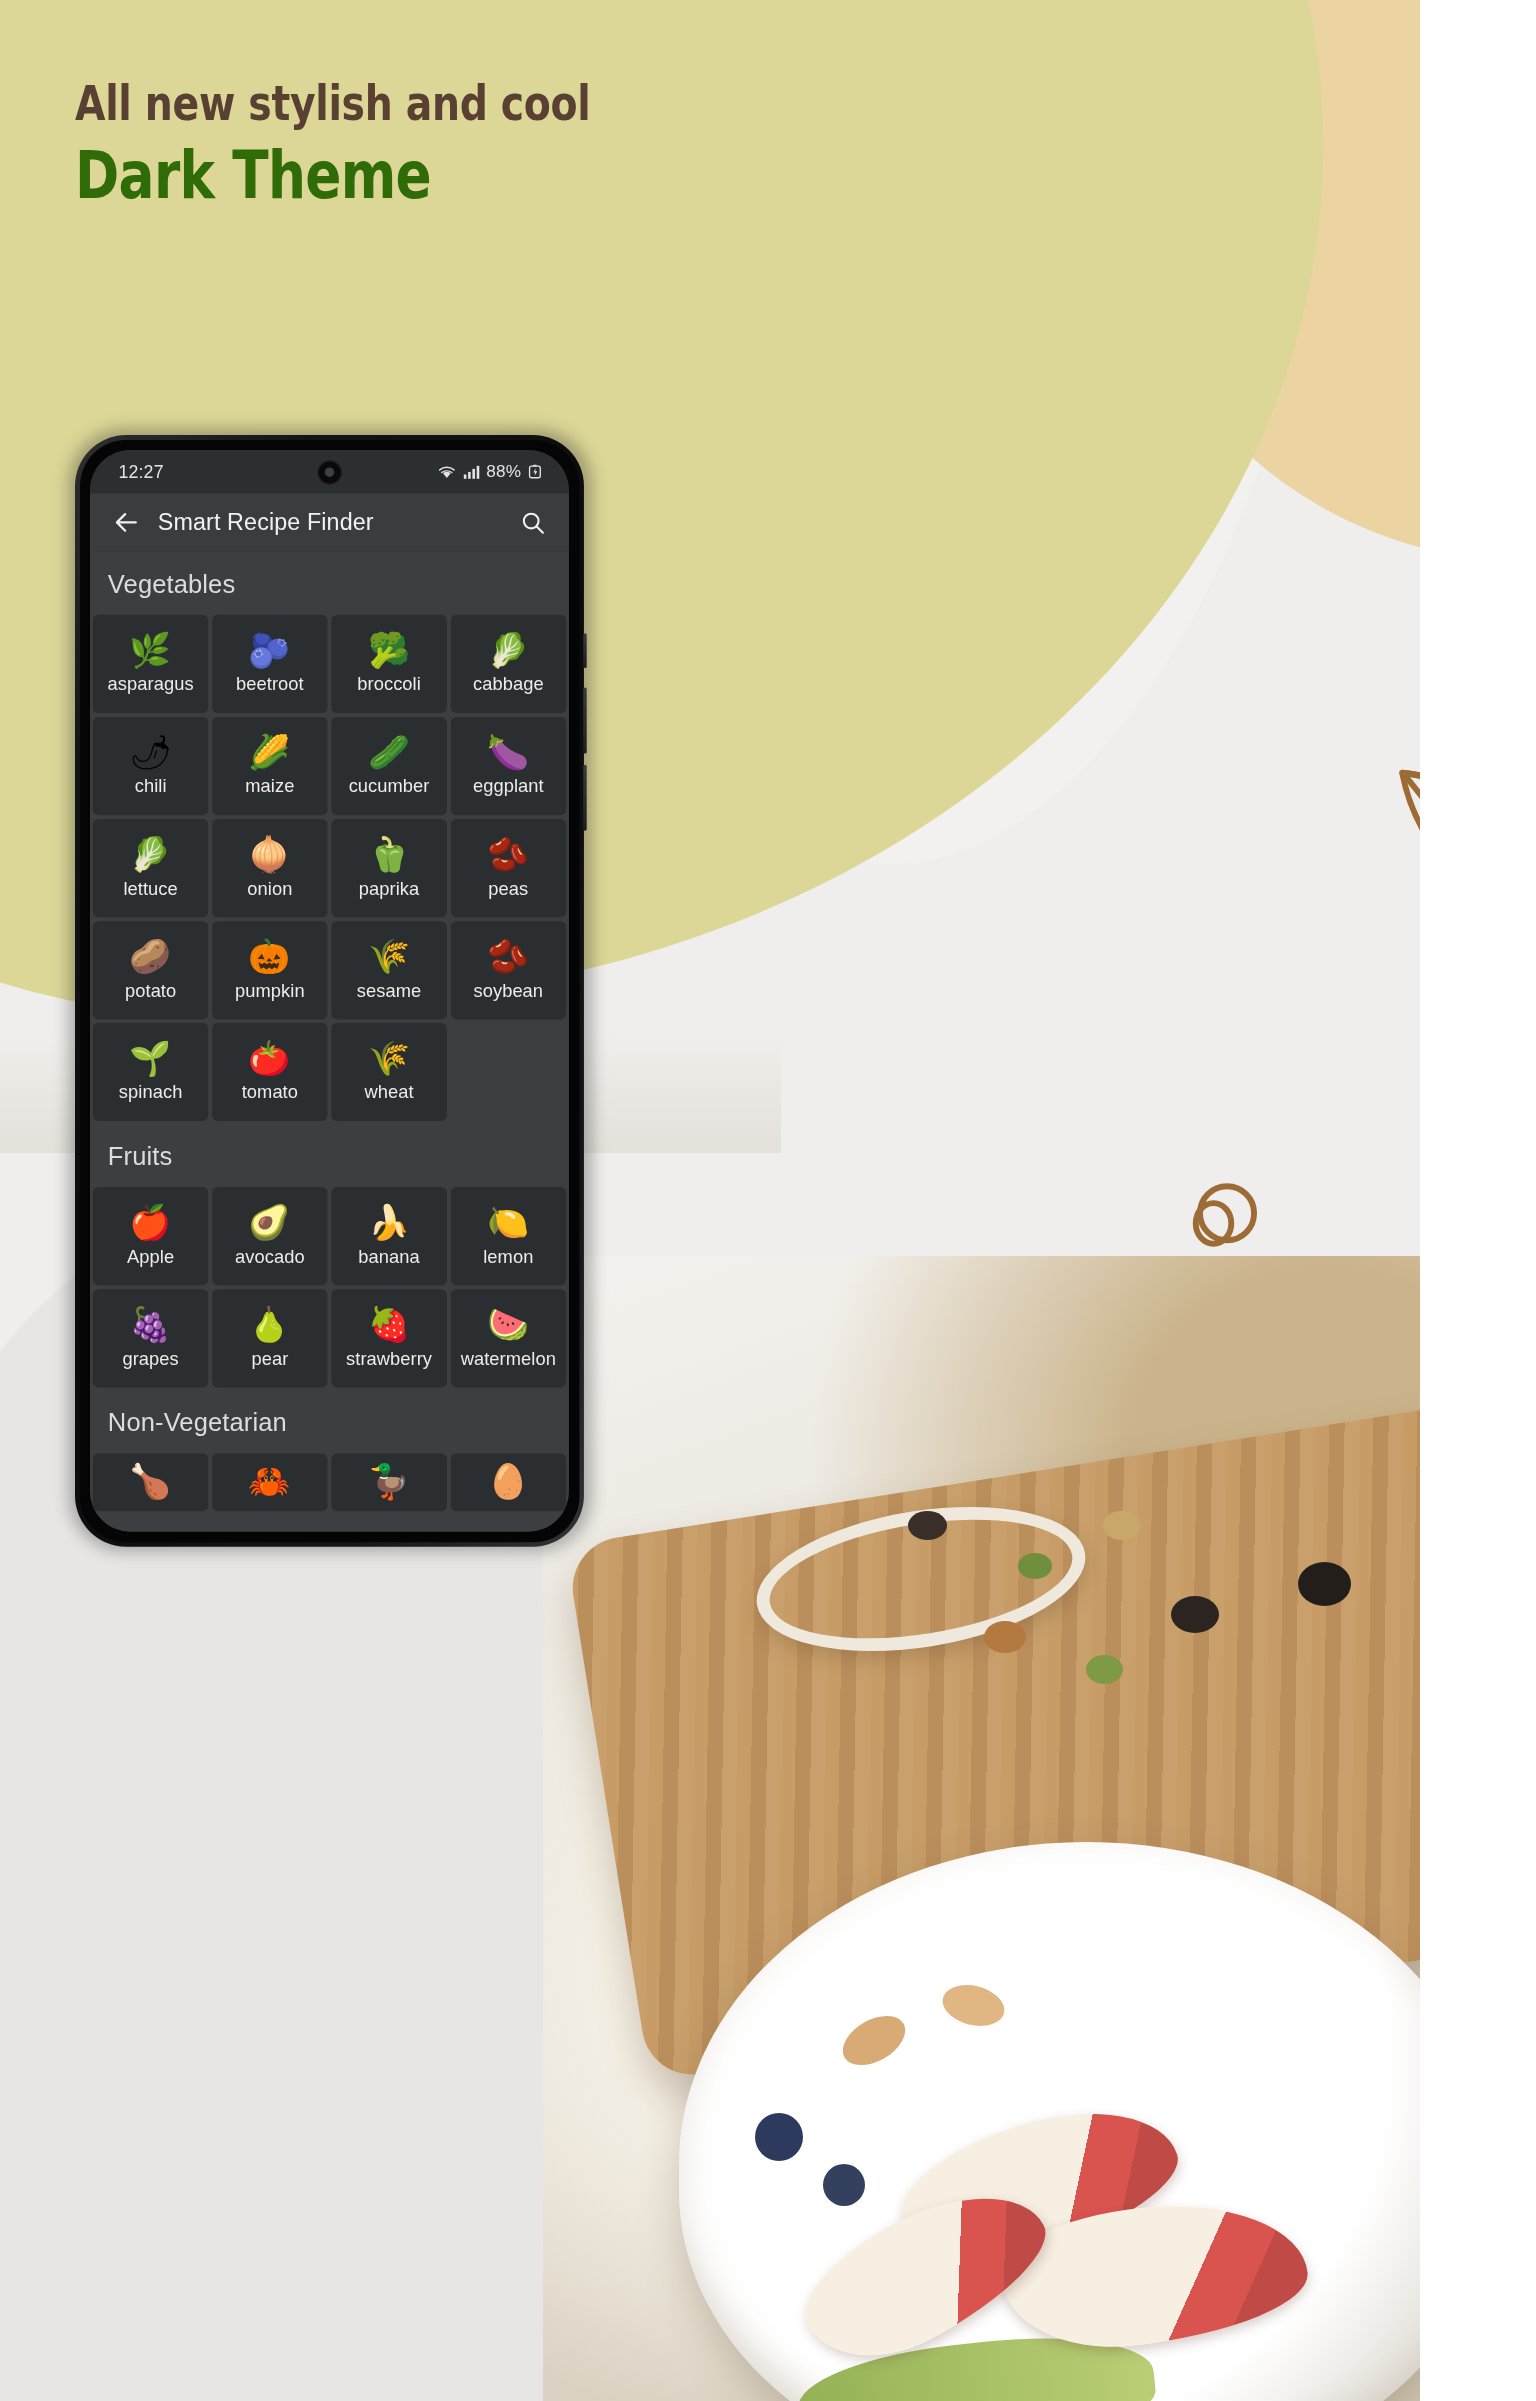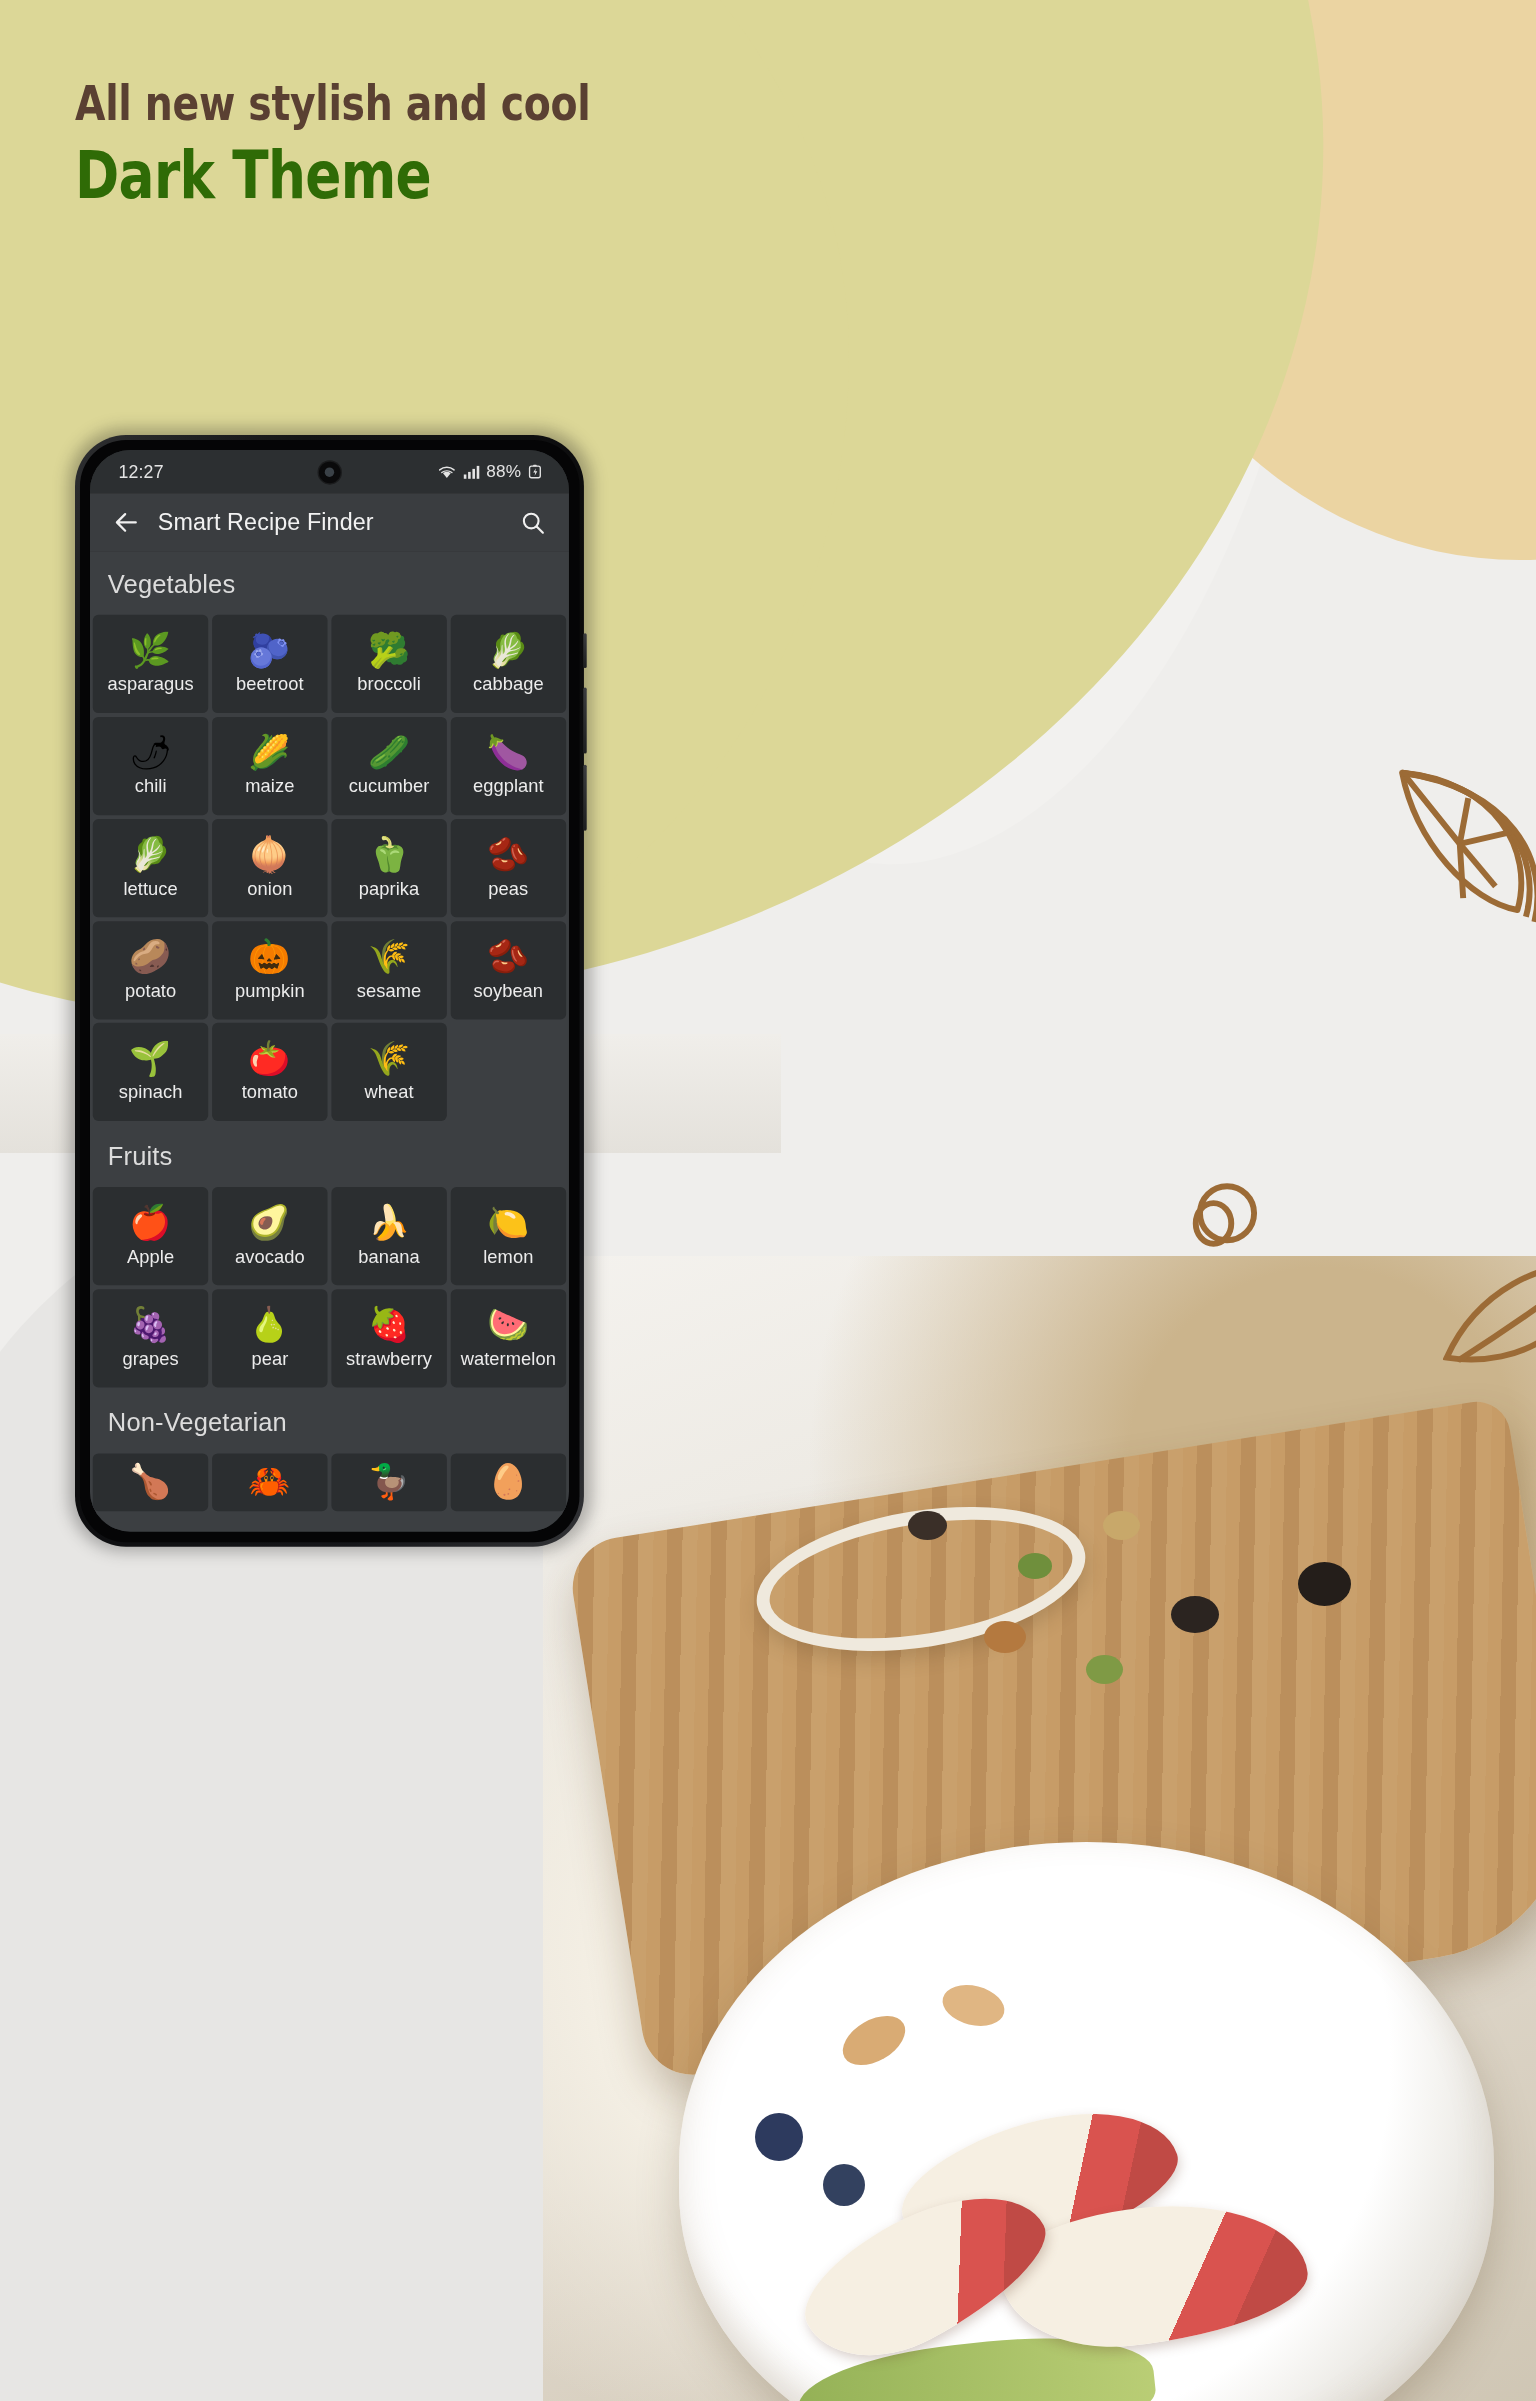--- a/index.html
+++ b/index.html
@@ -6,21 +6,21 @@
     margin: 0;
     padding: 0;
     background: #ffffff;
   }
   body {
     font-family: "Liberation Sans", sans-serif;
   }
 
   #poster {
     position: relative;
-    width: 1536px;
+    width: 1420px;
     height: 2401px;
     overflow: hidden;
     background: #efeeec;
   }
 
   
   .blob {
     position: absolute;
     pointer-events: none;
   }

